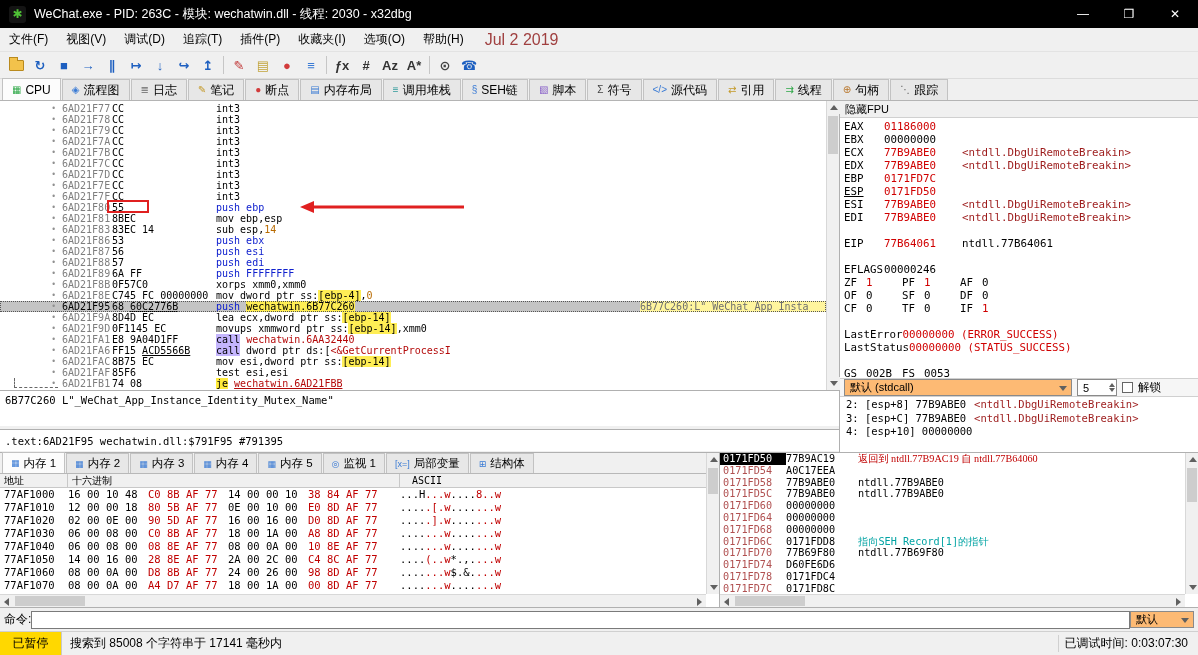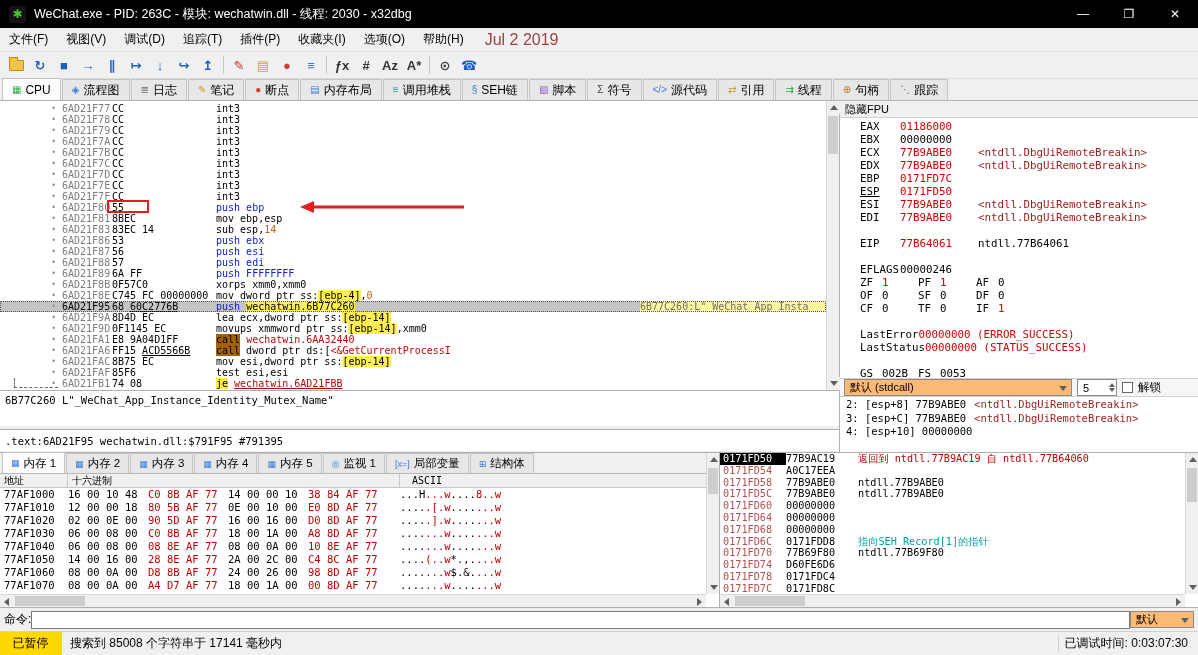--- a/index.html
+++ b/index.html
@@ -47,21 +47,21 @@
 .dis-row.sel .dis-addr{color:#000;}
 .dis-bytes{width:104px;flex:none;color:#000;}
 .dis-asm{width:424px;flex:none;overflow:hidden;}
 .dis-comment{flex:1;overflow:hidden;color:#707070;}
 .dis-comment.has{background:#fff59e;color:#6f6f6f;}
 .t-p{color:#1021ce;}
 .t-n{color:#b86a00;}
 .t-red{color:#b40a0a;}
 .t-u{text-decoration:underline;}
 .t-hl{background:#ffee55;color:#000;}
-.t-cbg{background:#a16207;color:#000;}
+.t-cbg{background:#c4b5fd;color:#000;}
 .t-jbg{background:#ffeb3b;color:#000;}
 
 
 .vscroll{position:absolute;right:0;top:0;bottom:0;width:13px;background:#f0f0f0;border-left:1px solid #d8d8d8;}
 .sb-btn{width:13px;height:13px;display:flex;align-items:center;justify-content:center;background:#f0f0f0;}
 .sb-btn.down{position:absolute;bottom:0;}
 .sb-thumb{position:absolute;left:1px;right:1px;top:15px;height:38px;background:#cdcdcd;}
 .tri-up{width:0;height:0;border-left:4px solid transparent;border-right:4px solid transparent;border-bottom:5px solid #606060;display:inline-block;}
 .tri-down{width:0;height:0;border-left:4px solid transparent;border-right:4px solid transparent;border-top:5px solid #606060;display:inline-block;}
 .tri-left{width:0;height:0;border-top:4px solid transparent;border-bottom:4px solid transparent;border-right:5px solid #606060;display:inline-block;}
@@ -75,21 +75,21 @@
 
 .infobox{height:36px;background:#fff;border-top:1px solid #b0b0b0;flex:none;overflow:hidden;}
 .info-line{padding:3px 5px;font-size:10.5px;white-space:pre;}
 .info-gap{height:3px;background:#f0f0f0;flex:none;}
 .statusline{height:22px;background:#fff;border-top:1px solid #b0b0b0;flex:none;display:flex;align-items:center;padding-left:5px;font-size:10.5px;white-space:pre;}
 
 
 .registers{width:359px;flex:none;background:#fff;border-left:1px solid #b0b0b0;display:flex;flex-direction:column;}
 .reg-header{height:17px;background:#f0f0f0;border-bottom:1px solid #d0d0d0;font-size:11px;display:flex;align-items:center;padding-left:5px;flex:none;}
 .reg-lines{height:260px;flex:none;overflow:hidden;padding-top:2px;}
-.reg-line{height:13px;line-height:13px;font-size:10.8px;white-space:pre;padding-left:20px;}
+.reg-line{height:13px;line-height:13px;font-size:10.8px;white-space:pre;padding-left:4px;}
 .reg-name{display:inline-block;min-width:40px;}
 .reg-name.u{text-decoration:underline;}
 .chg{color:#d00000;}
 .reg-comment{margin-left:26px;}
 .flag-name{display:inline-block;min-width:22px;}
 .flag-value{display:inline-block;min-width:36px;}
 .conv-row{height:19px;flex:none;display:flex;align-items:center;gap:5px;padding:0 4px;background:#f6f6f6;border-top:1px solid #d0d0d0;border-bottom:1px solid #d0d0d0;}
 .combo{height:17px;background:#fdba74;border:1px solid #8a8a8a;display:flex;align-items:center;font-size:11px;position:relative;padding:0 18px 0 5px;}
 .conv-combo{width:228px;}
 .combo .tri-down{position:absolute;right:4px;top:6px;}
@@ -122,21 +122,21 @@
 .dump-ascii{margin-left:12px;}
 .ascg.ptr{color:#c00000;}
 .dump-vscroll{bottom:13px;}
 .stack-pane{width:479px;flex:none;position:relative;background:#fff;border-left:1px solid #b0b0b0;}
 .stack-rows{position:absolute;top:0;left:0;right:13px;bottom:13px;overflow:hidden;}
 .stk-row{display:flex;height:11.8px;line-height:11.8px;font-size:10.2px;white-space:pre;}
 .stk-addr{width:66px;flex:none;padding-left:3px;color:#b05050;}
 .stk-addr.csp{background:#000;color:#fff;}
 .stk-val{width:72px;flex:none;color:#000;}
 .stk-comment{flex:1;overflow:hidden;}
-.stk-comment.return{color:#c00000;}
+.stk-comment.return{color:#c00000;font-family:Liberation Serif, serif;}
 .stk-comment.seh{color:#00a3a3;}
 
 
 .cmdbar{height:24px;flex:none;display:flex;align-items:center;padding:0 4px;background:#f0f0f0;border-top:1px solid #b0b0b0;}
 .cmd-label{font-size:12px;flex:none;}
 .cmd-input{flex:1;height:18px;border:1px solid #7a7a7a;background:#fff;font-size:11px;padding:0 4px;outline:none;}
 .cmd-combo{width:64px;flex:none;}
 
 
 .statusbar{height:24px;flex:none;display:flex;align-items:center;background:#f0f0f0;border-top:1px solid #d0d0d0;}

